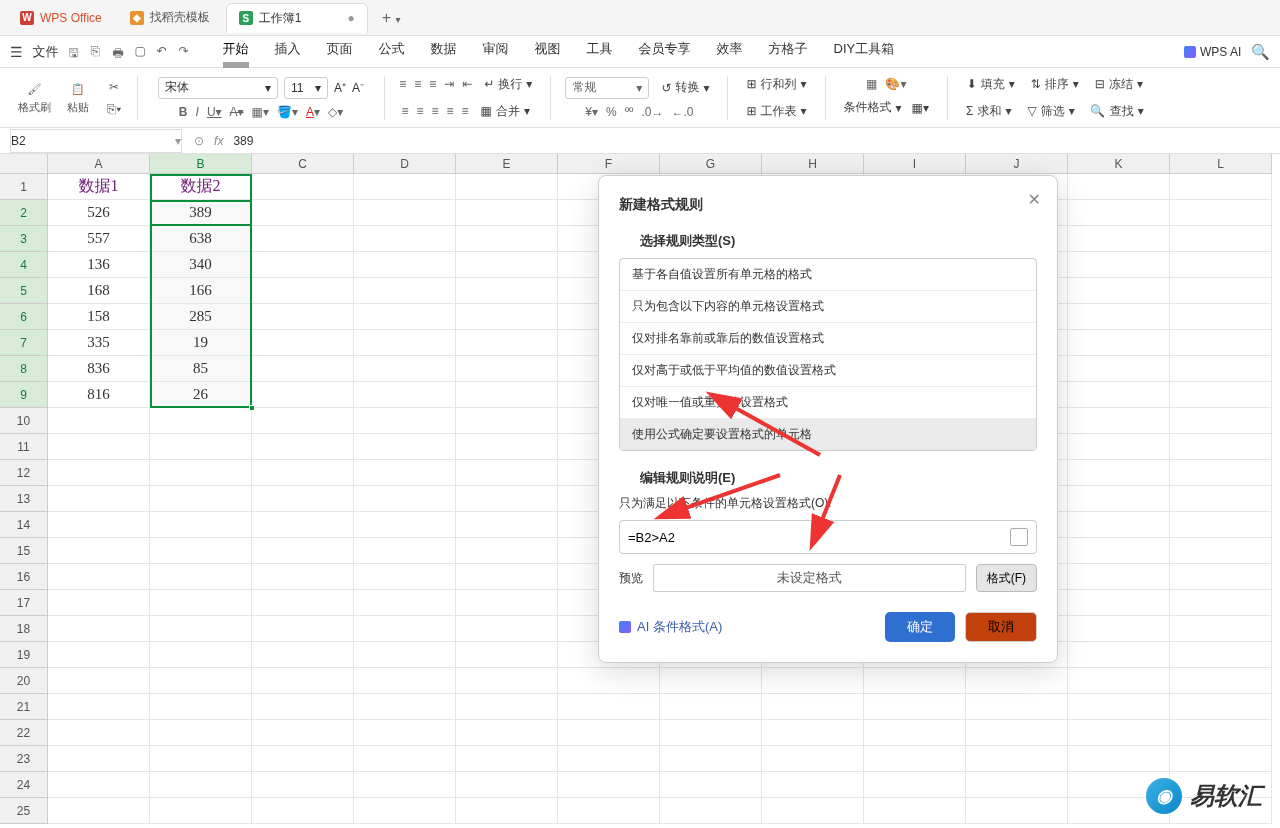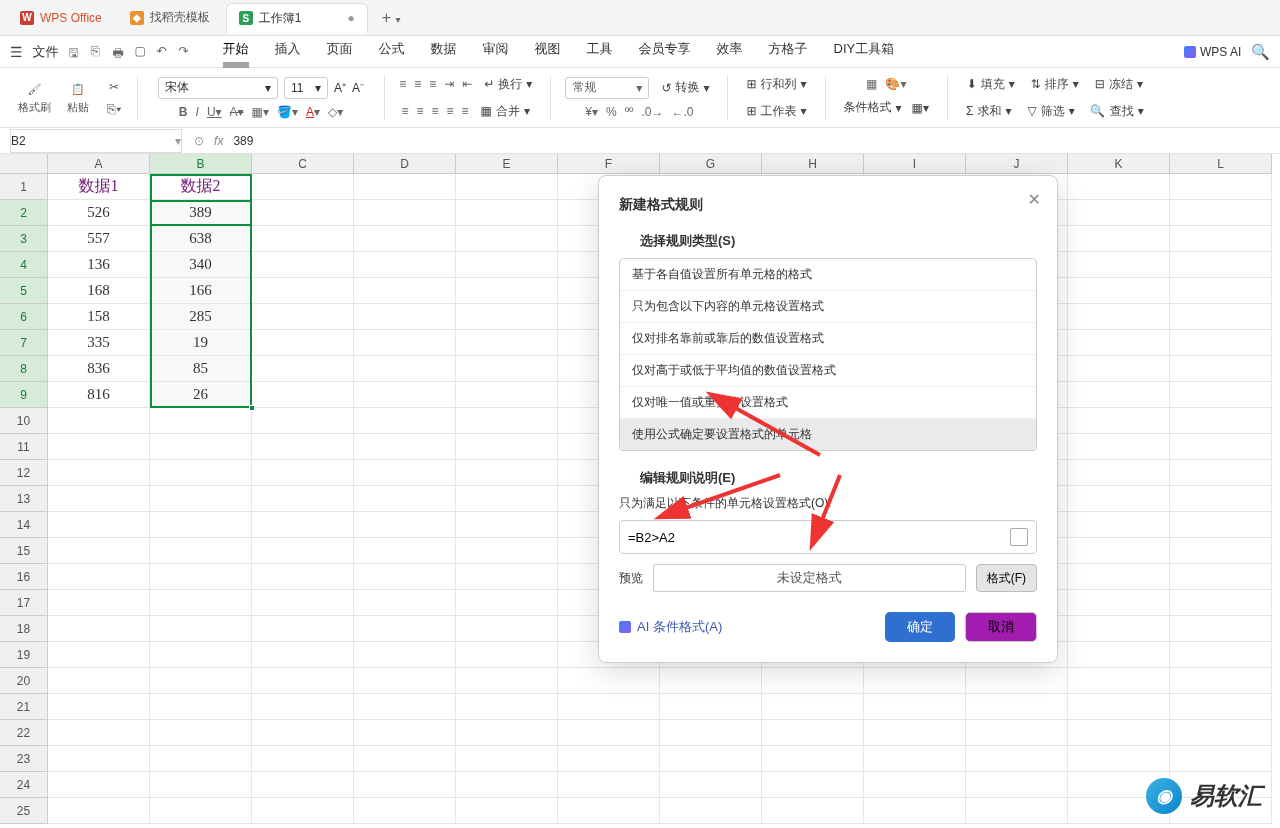--- a/index.html
+++ b/index.html
@@ -73,21 +73,21 @@
 .rule-desc-label { font-size: 12px; color: #333; margin-bottom: 8px; }
 .formula-input { display: flex; align-items: center; border: 1px solid #ccc; border-radius: 4px; height: 34px; padding: 0 8px; margin-bottom: 10px; }
 .formula-input input { border: none; outline: none; flex: 1; font-size: 13px; }
 .formula-input .ref-icon { width: 18px; height: 18px; border: 1px solid #aaa; border-radius: 2px; }
 .preview-row { display: flex; align-items: center; gap: 10px; margin-bottom: 20px; }
 .preview-box { flex: 1; height: 28px; border: 1px solid #ccc; border-radius: 2px; display: flex; align-items: center; justify-content: center; font-size: 13px; color: #555; }
 .format-btn { height: 28px; padding: 0 10px; border: 1px solid #bbb; border-radius: 4px; background: #e5e5e5; font-size: 12px; }
 .dialog-footer { display: flex; justify-content: space-between; align-items: center; }
 .ai-link { display: flex; align-items: center; gap: 6px; color: #3b5cac; font-size: 13px; }
 .btn-row { display: flex; gap: 10px; }
-.btn { height: 30px; padding: 0 22px; border-radius: 5px; font-size: 13px; cursor: pointer; border: 1px solid #ccc; background: #a21caf; }
+.btn { height: 30px; padding: 0 22px; border-radius: 5px; font-size: 13px; cursor: pointer; border: 1px solid #ccc; background: #c2410c; }
 .btn.primary { background: #2f6fd0; color: #fff; border: none; }
 
 .red-arrow { position: absolute; pointer-events: none; }
 .red-arrow svg { overflow: visible; }
 
 .watermark { position: absolute; right: 18px; bottom: 14px; display: flex; align-items: center; gap: 8px; font-size: 24px; font-weight: bold; color: #333; font-style: italic; }
 .watermark .wm-icon { width: 36px; height: 36px; background: linear-gradient(135deg,#3bb2e5,#0a85c9); border-radius: 50%; display: flex; align-items: center; justify-content: center; color: #fff; font-size: 18px; }
 </style>
 </head>
 <body>

